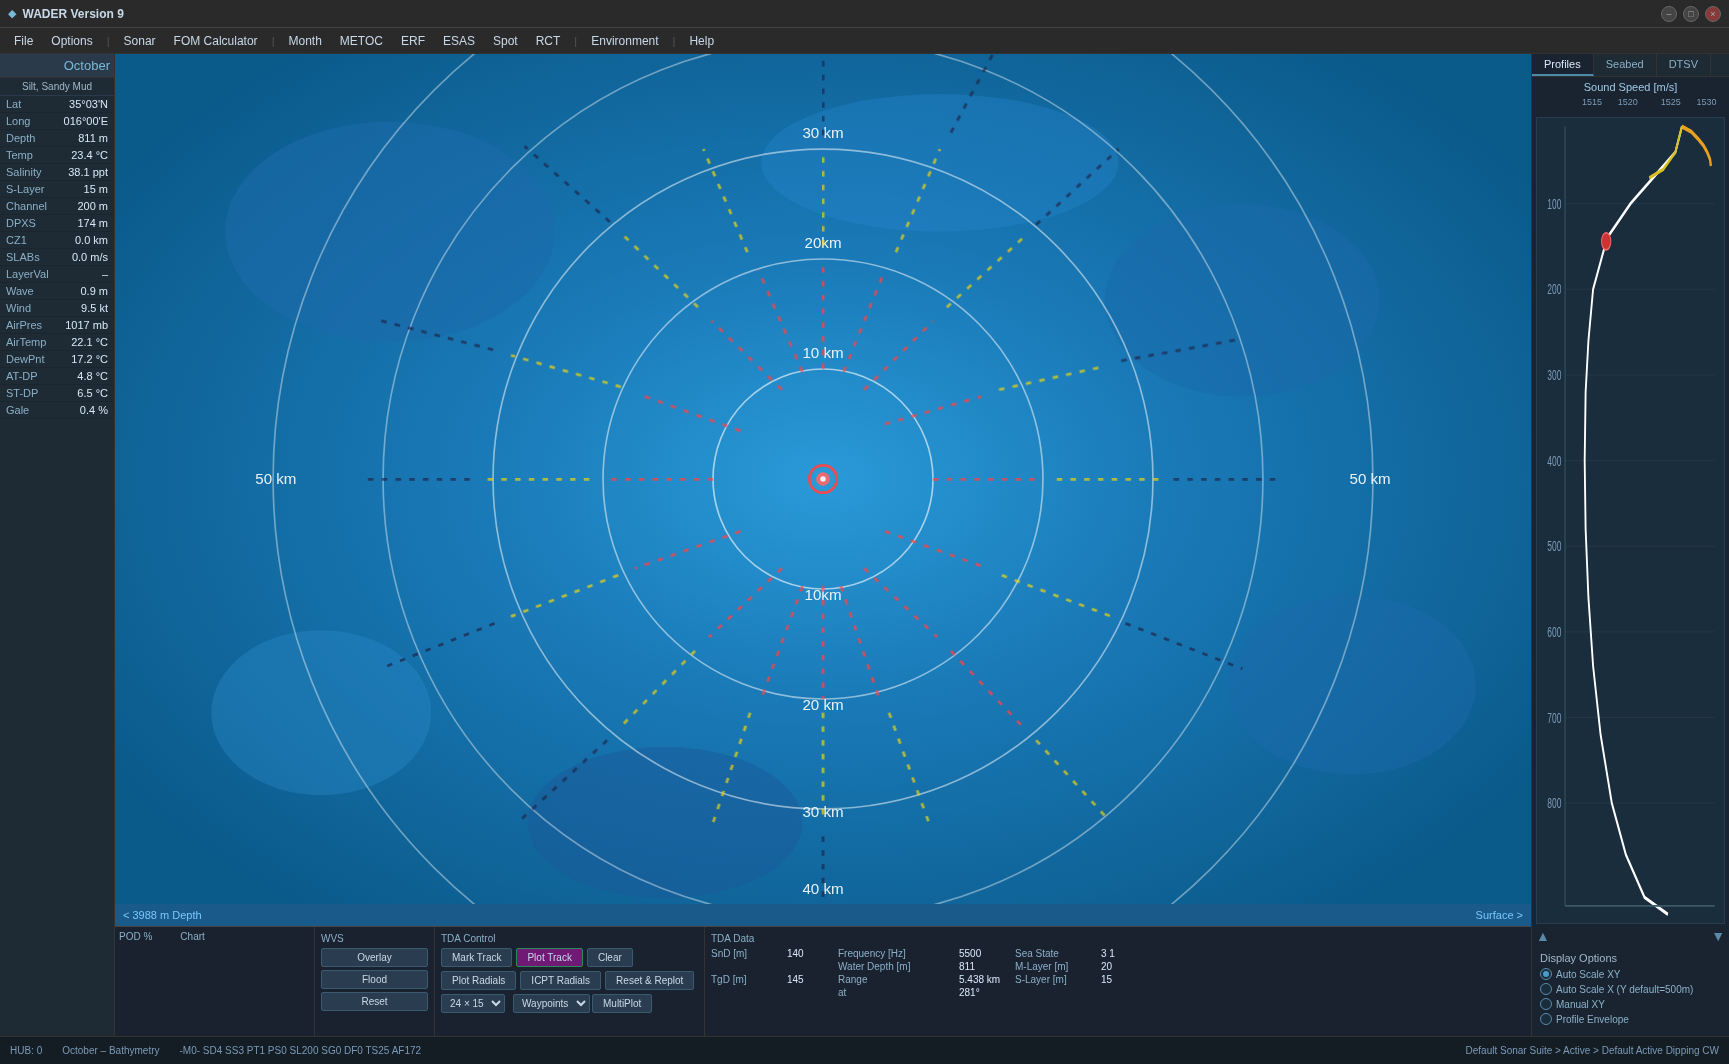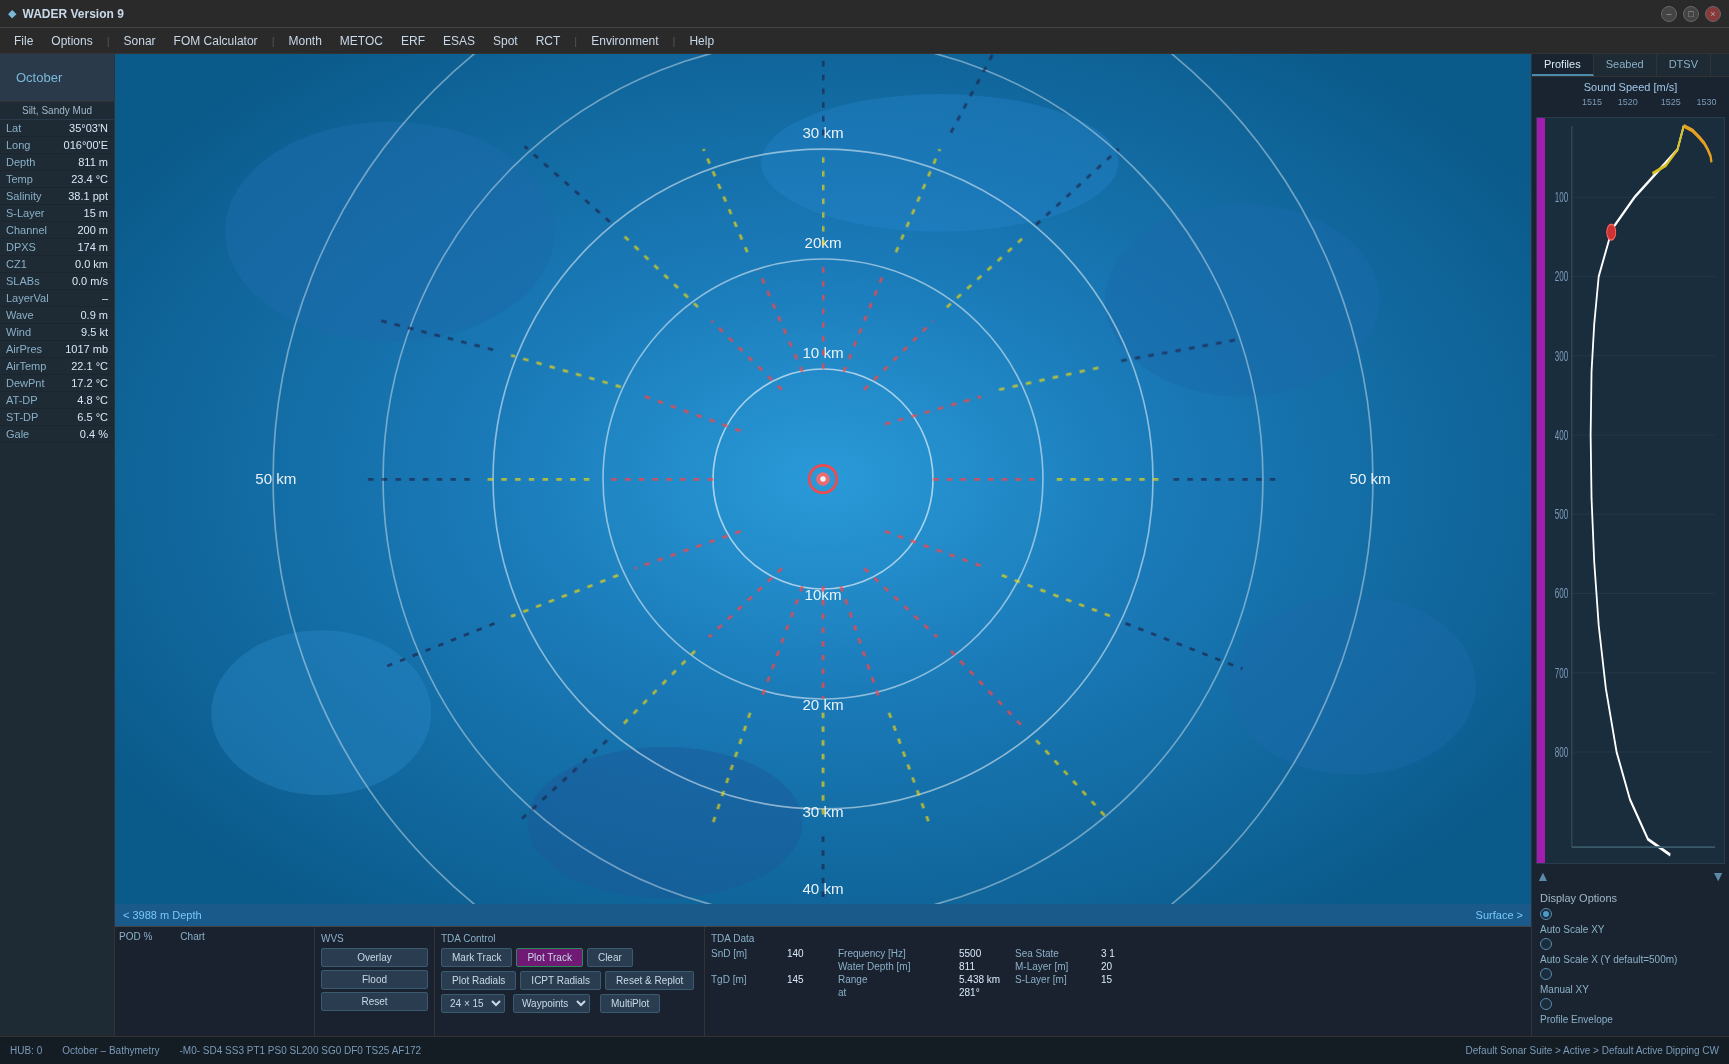--- a/index.html
+++ b/index.html
@@ -13,40 +13,40 @@
     
     #menubar { background: #2a2a2a; height: 26px; display: flex; align-items: center; padding: 0 6px; gap: 2px; border-bottom: 1px solid #333; }
     #menubar .menu-item { padding: 2px 8px; color: #c8d8e8; cursor: pointer; font-size: 12px; border-radius: 2px; }
     #menubar .sep { color: #555; padding: 0 4px; }
 
     
     #main { display: flex; height: calc(1064px - 28px - 26px - 28px); }
 
     
     #left-panel { width: 115px; background: #1e2a34; border-right: 1px solid #333; display: flex; flex-direction: column; }
-    #month-header { background: #2a3a4a; text-align: left; padding: 16px; font-size: 13px; color: #7ab8d8; border-bottom: 1px solid #333; }
+    #month-header { background: #2a3a4a; text-align: right; padding: 4px; font-size: 13px; color: #7ab8d8; border-bottom: 1px solid #333; }
     #sediment { text-align: center; padding: 3px; color: #a0b8c8; font-size: 10px; border-bottom: 1px solid #2a3a4a; }
     .info-row { display: flex; justify-content: space-between; padding: 2px 6px; border-bottom: 1px solid #1a2530; }
     .info-label { color: #8ab0c8; }
     .info-value { color: #d8e8f8; text-align: left; }
 
     
     #center { flex: 1; display: flex; flex-direction: column; }
     #map-area { flex: 1; background: #1a7aaa; position: relative; overflow: hidden; }
 
     
     #right-panel { width: 198px; background: #1a2430; border-left: 1px solid #333; display: flex; flex-direction: column; }
     #profile-tabs { display: flex; background: #1e2a34; border-bottom: 1px solid #333; }
     .profile-tab { padding: 4px 12px; cursor: pointer; font-size: 11px; color: #8ab0c8; border-right: 1px solid #333; }
     .profile-tab.active { background: #1a2430; color: #d8e8f8; border-bottom: 2px solid #4a8aaa; }
     #sound-speed-title { text-align: center; padding: 4px; color: #a0c8e8; font-size: 11px; }
-    #profile-chart { flex: 1; position: relative; background: #a21caf; margin: 4px; border: 1px solid #2a3d50; padding-left: 8px; }
+    #profile-chart { flex: 1; position: relative; background: #a21caf; margin: 4px; border: 1px solid #2a3d50; }
     #display-options { padding: 8px; font-size: 10px; }
     #display-options .do-title { color: #a0b8c8; margin-bottom: 4px; font-size: 11px; }
-    .radio-row { display: flex; align-items: flex-start; gap: 4px; margin-bottom: 3px; color: #8ab0c8; cursor: pointer; flex-direction: column; }
+    .radio-row { display: flex; align-items: flex-end; gap: 4px; margin-bottom: 3px; color: #8ab0c8; cursor: pointer; }
     .radio-dot { width: 12px; height: 12px; border-radius: 50%; border: 1px solid #5a8aaa; background: #1a2d3d; display: flex; align-items: center; justify-content: center; }
     .radio-dot.selected::after { content: ''; width: 6px; height: 6px; border-radius: 50%; background: #4a9aca; display: block; }
 
     
     #bottom { height: 110px; background: #1a2230; border-top: 1px solid #444; display: flex; }
 
     
     #statusbar { height: 28px; background: #141c24; border-top: 1px solid #333; display: flex; align-items: center; padding: 0 10px; gap: 20px; font-size: 10px; color: #7a9ab8; }
 
     
@@ -70,21 +70,21 @@
     #wvs-panel { width: 120px; background: #1a2230; border-right: 1px solid #333; padding: 6px; }
     #wvs-label { color: #8ab0c8; font-size: 10px; margin-bottom: 4px; }
     .wvs-btn { background: #2a3d50; border: 1px solid #3a5a70; color: #c8d8e8; padding: 3px 20px; border-radius: 2px; cursor: pointer; font-size: 10px; margin-bottom: 3px; display: block; width: 100%; text-align: center; }
 
     #tda-control-panel { width: 270px; background: #1a2230; border-right: 1px solid #333; padding: 6px; }
     #tda-control-label { color: #8ab0c8; font-size: 10px; margin-bottom: 4px; }
     .tda-btn-row { display: flex; gap: 4px; margin-bottom: 4px; }
     .tda-btn { background: #2a3d50; border: 1px solid #3a5a70; color: #c8d8e8; padding: 3px 10px; border-radius: 2px; cursor: pointer; font-size: 10px; }
     .tda-btn.highlight { background: #701a75; border-color: #2a8a5a; }
     .tda-select { background: #2a3d50; border: 1px solid #3a5a70; color: #c8d8e8; padding: 2px 4px; font-size: 10px; border-radius: 2px; }
-    .tda-combo { display: flex; gap: 10px; }
+    .tda-combo { display: flex; gap: 2px; }
 
     #tda-data-panel { flex: 1; background: #1a2230; padding: 6px; }
     #tda-data-label { color: #8ab0c8; font-size: 10px; margin-bottom: 4px; }
   </style>
 </head>
 <body>
 
 <div id="titlebar">
   <span style="color:#7ab8d8;margin-right:6px;">◆</span>
   <span style="font-size:12px;font-weight:bold;color:#c8d8e8;">WADER Version 9</span>

